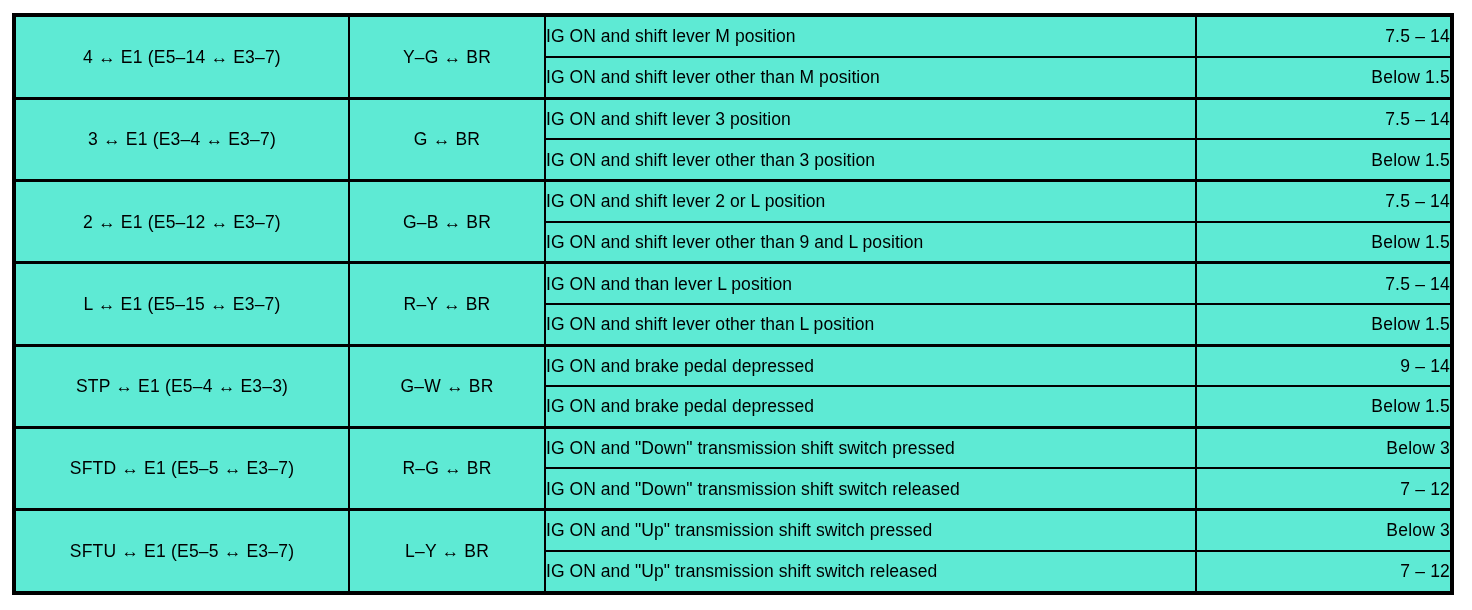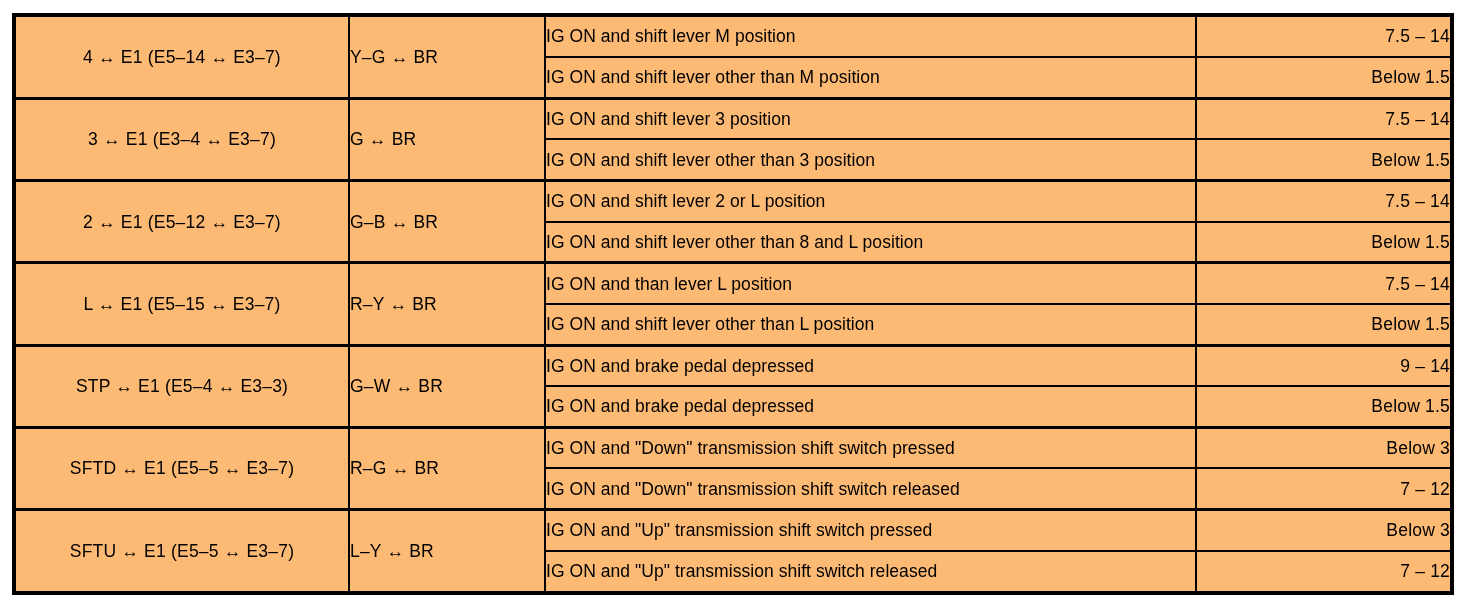--- a/index.html
+++ b/index.html
@@ -31,37 +31,38 @@
     table-layout: fixed;
     border: 4px solid #000000;
   }
 
   table.spec-table td {
     border: 2px solid #000000;
     padding: 0 0;
     font-size: 17.5px;
     line-height: 1.15;
     color: #000000;
-    background: #fdba74;
+    background: #5eead4;
     vertical-align: middle;
     white-space: nowrap;
   }
 
   
   col.c-terminal  { width: 335px; }
   col.c-wire      { width: 196px; }
   col.c-condition { width: 651px; }
   col.c-value     { width: 256px; }
 
   td.terminal-cell {
     text-align: center;
     letter-spacing: 0.2px;
     border-right-width: 3px;
   }
   td.wire-cell {
+    text-align: center;
     letter-spacing: 0.2px;
     border-right-width: 3px;
   }
   td.condition-cell {
     text-align: left;
     padding-left: 9px;
     letter-spacing: 0.05px;
     border-right-width: 3px;
   }
   td.value-cell {
@@ -104,21 +105,21 @@
           <td class="condition-cell">IG ON and shift lever other than 3 position</td>
           <td class="value-cell">Below 1.5</td>
         </tr>
         <tr class="group-start">
           <td class="terminal-cell" rowspan="2">2 ↔ E1 (E5–12 ↔ E3–7)</td>
           <td class="wire-cell" rowspan="2">G–B ↔ BR</td>
           <td class="condition-cell">IG ON and shift lever 2 or L position</td>
           <td class="value-cell">7.5 – 14</td>
         </tr>
         <tr>
-          <td class="condition-cell">IG ON and shift lever other than 8 and L position</td>
+          <td class="condition-cell">IG ON and shift lever other than 9 and L position</td>
           <td class="value-cell">Below 1.5</td>
         </tr>
         <tr class="group-start">
           <td class="terminal-cell" rowspan="2">L ↔ E1 (E5–15 ↔ E3–7)</td>
           <td class="wire-cell" rowspan="2">R–Y ↔ BR</td>
           <td class="condition-cell">IG ON and than lever L position</td>
           <td class="value-cell">7.5 – 14</td>
         </tr>
         <tr>
           <td class="condition-cell">IG ON and shift lever other than L position</td>

